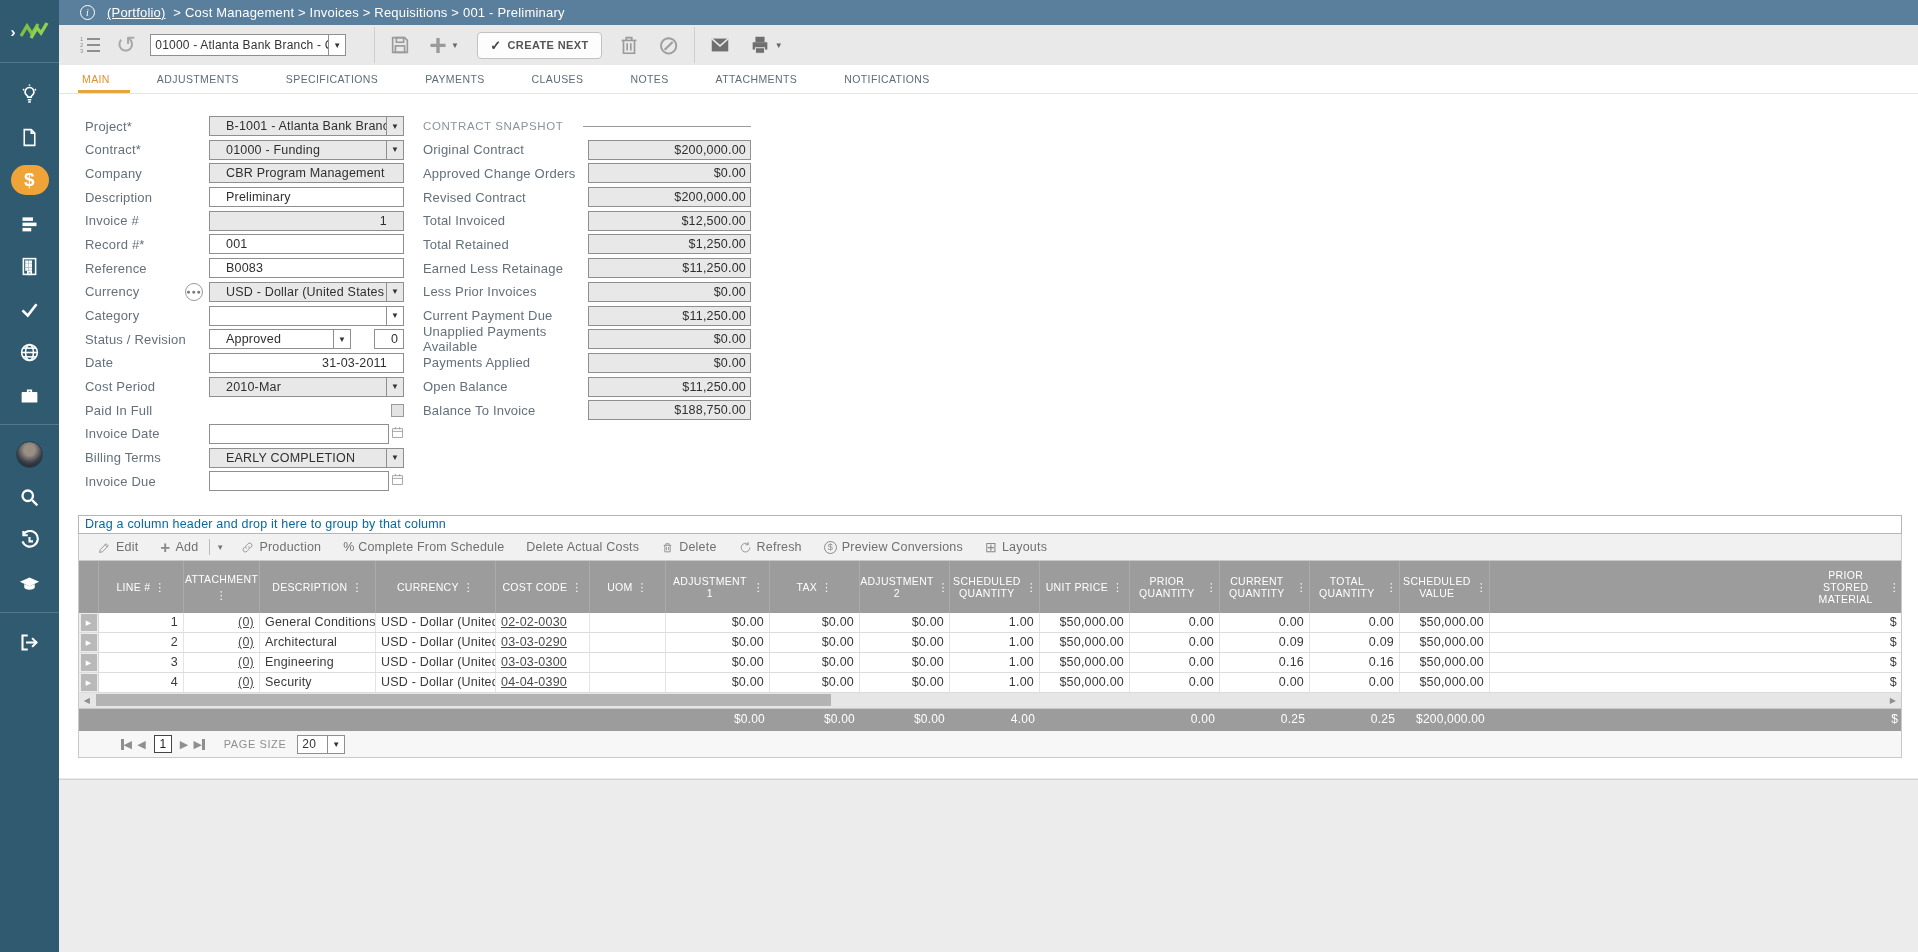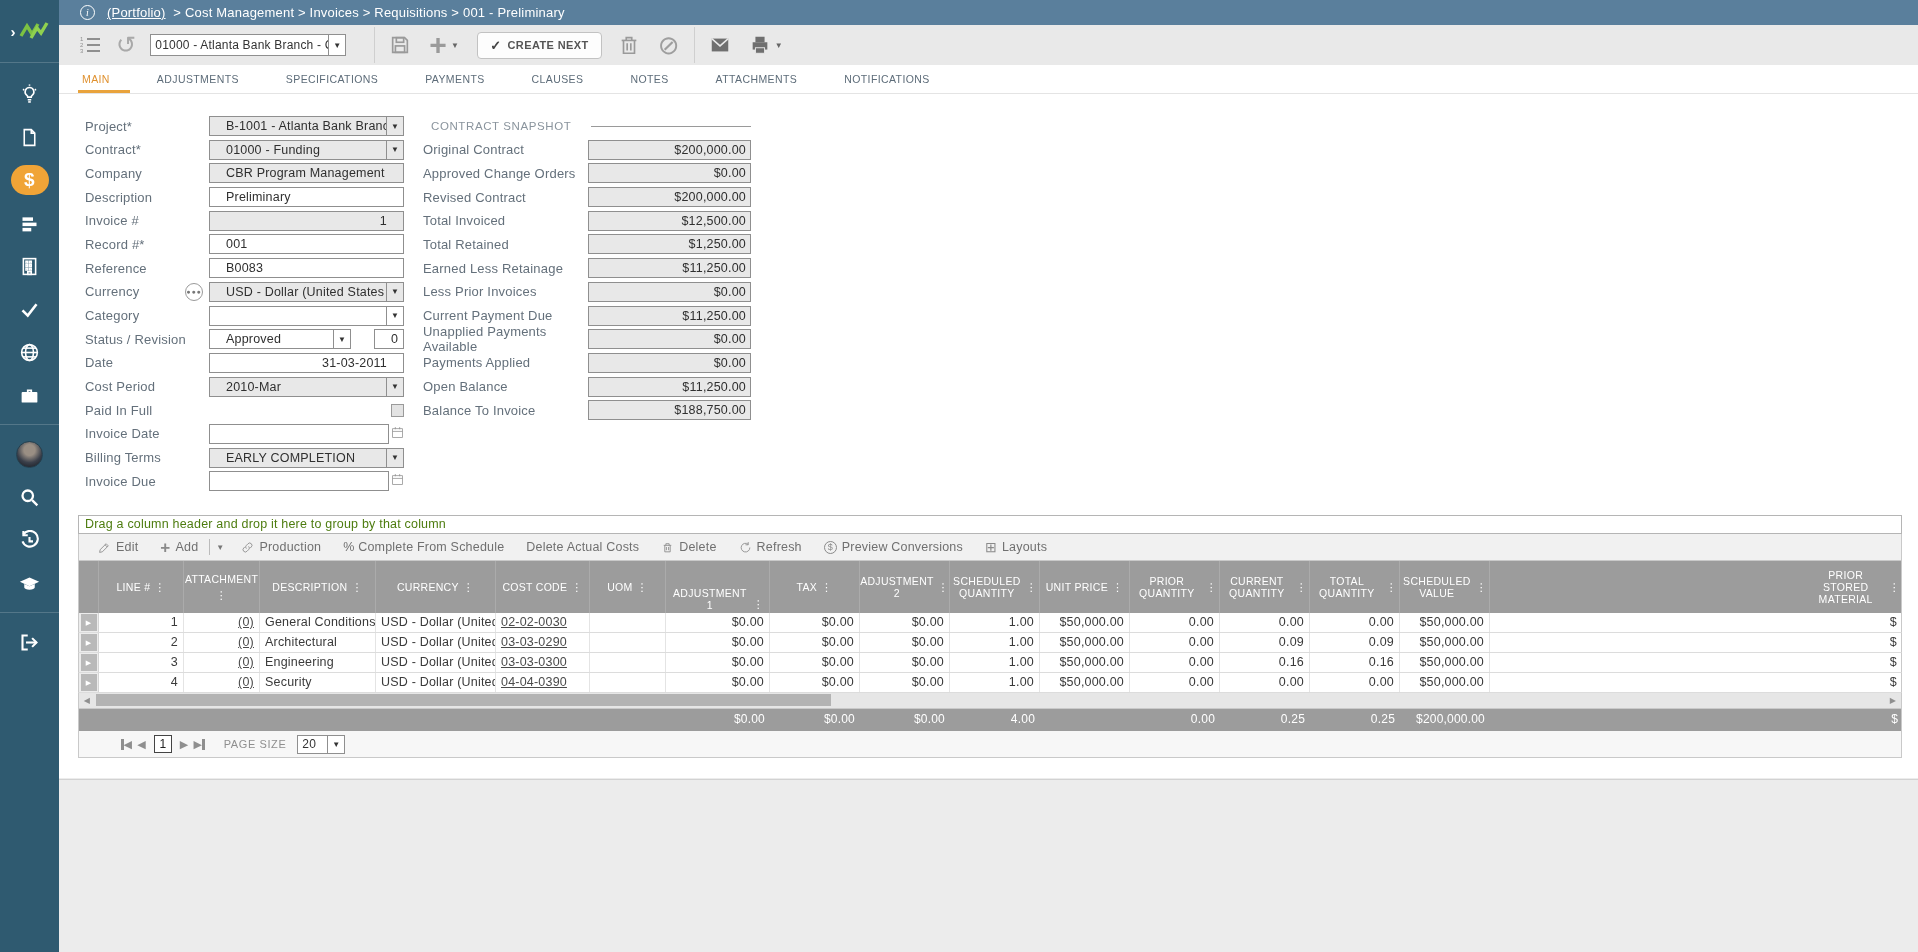--- a/index.html
+++ b/index.html
@@ -59,29 +59,29 @@
   .ctrl.gray{background:#e8e8e8;}
   .ctrl.right .cval{text-align:right;}
   .w195{width:195px;} .w180{width:180px;} .w142{width:142px;} .w30{width:30px;}
   .ellipsis-btn{position:absolute;left:100px;width:18px;height:18px;border:1px solid #9a9a9a;border-radius:50%;background:#fff;color:#777;font-size:7px;letter-spacing:1px;display:flex;align-items:center;justify-content:center;cursor:pointer;}
   .cal-icon{margin-left:2px;cursor:pointer;}
   .cal-icon svg{width:13px;height:13px;stroke:#8f8f8f;fill:none;stroke-width:1.4;}
   .checkbox{margin-left:auto;width:13px;height:13px;border:1px solid #9a9a9a;background:#e3e3e3;cursor:pointer;}
   .ml-auto{margin-left:auto;}
   
   .snapshot{position:absolute;left:364px;top:22px;width:328px;}
-  .snap-title-row{height:20px;margin-bottom:3.7px;display:flex;align-items:center;gap:20px;margin-left:8px;}
+  .snap-title-row{height:20px;margin-bottom:3.7px;display:flex;align-items:center;gap:20px;}
   .snap-title{font-size:11.5px;color:#8a949d;letter-spacing:.6px;}
   .snap-line{flex:1;height:1px;background:#9a9a9a;}
   .srow{height:20px;margin-bottom:3.7px;display:flex;align-items:center;}
   .slabel{width:165px;font-size:13px;color:#64707b;flex:none;}
   .sval{width:163px;height:20px;border:1px solid #8f8f8f;background:#e8e8e8;font-size:12.5px;color:#2f2f2f;text-align:right;line-height:18px;padding:0 4px;}
   
   .grid{position:absolute;left:19px;top:421px;width:1824px;}
-  .group-hint{height:19px;border:1px solid #b5b5b5;background:#fff;font-size:12.5px;color:#4d7c0f;line-height:17px;padding-left:6px;}
+  .group-hint{height:19px;border:1px solid #b5b5b5;background:#fff;font-size:12.5px;color:#0369a1;line-height:17px;padding-left:6px;}
   .gtoolbar{height:27px;background:#f1f1f1;border:1px solid #c9c9c9;border-top:none;display:flex;align-items:center;font-size:12.5px;color:#707070;padding-left:8px;}
   .gt-item{display:flex;align-items:center;gap:5px;padding:0 11px;cursor:pointer;white-space:nowrap;}
   .gt-item svg{width:13px;height:13px;stroke:#8a8a8a;fill:none;stroke-width:1.6;}
   .gt-split{width:1px;height:16px;background:#bbb;}
   .gt-caret{font-size:8px;color:#777;padding:0 6px;cursor:pointer;}
   .dollar-circ{width:13px;height:13px;border:1px solid #8a8a8a;border-radius:50%;font-size:9px;color:#8a8a8a;display:flex;align-items:center;justify-content:center;}
   .layout-glyph{font-size:14px;color:#8a8a8a;line-height:13px;}
   .ghead{height:52px;background:#9c9c9c;display:flex;overflow:hidden;border-left:1px solid #c9c9c9;border-right:1px solid #c9c9c9;}
   .hcell{flex:none;display:flex;align-items:center;justify-content:center;gap:4px;border-right:1px solid #ababab;color:#fff;font-size:10.5px;letter-spacing:.3px;text-align:center;padding:2px;cursor:pointer;}
   .hcell .hlabel{max-width:78px;line-height:12px;}
@@ -542,21 +542,21 @@
           <span class="hmenu">⋮</span>
         </div>
         <div class="hcell" style="width: 94px;">
           <span class="hlabel">COST CODE</span>
           <span class="hmenu">⋮</span>
         </div>
         <div class="hcell" style="width: 76px;">
           <span class="hlabel">UOM</span>
           <span class="hmenu">⋮</span>
         </div>
-        <div class="hcell" style="width: 104px; align-items: flex-end;">
+        <div class="hcell" style="width: 104px;">
           <span class="hlabel">ADJUSTMENT 1</span>
           <span class="hmenu">⋮</span>
         </div>
         <div class="hcell" style="width: 90px;">
           <span class="hlabel">TAX</span>
           <span class="hmenu">⋮</span>
         </div>
         <div class="hcell" style="width: 90px;">
           <span class="hlabel">ADJUSTMENT 2</span>
           <span class="hmenu">⋮</span>

